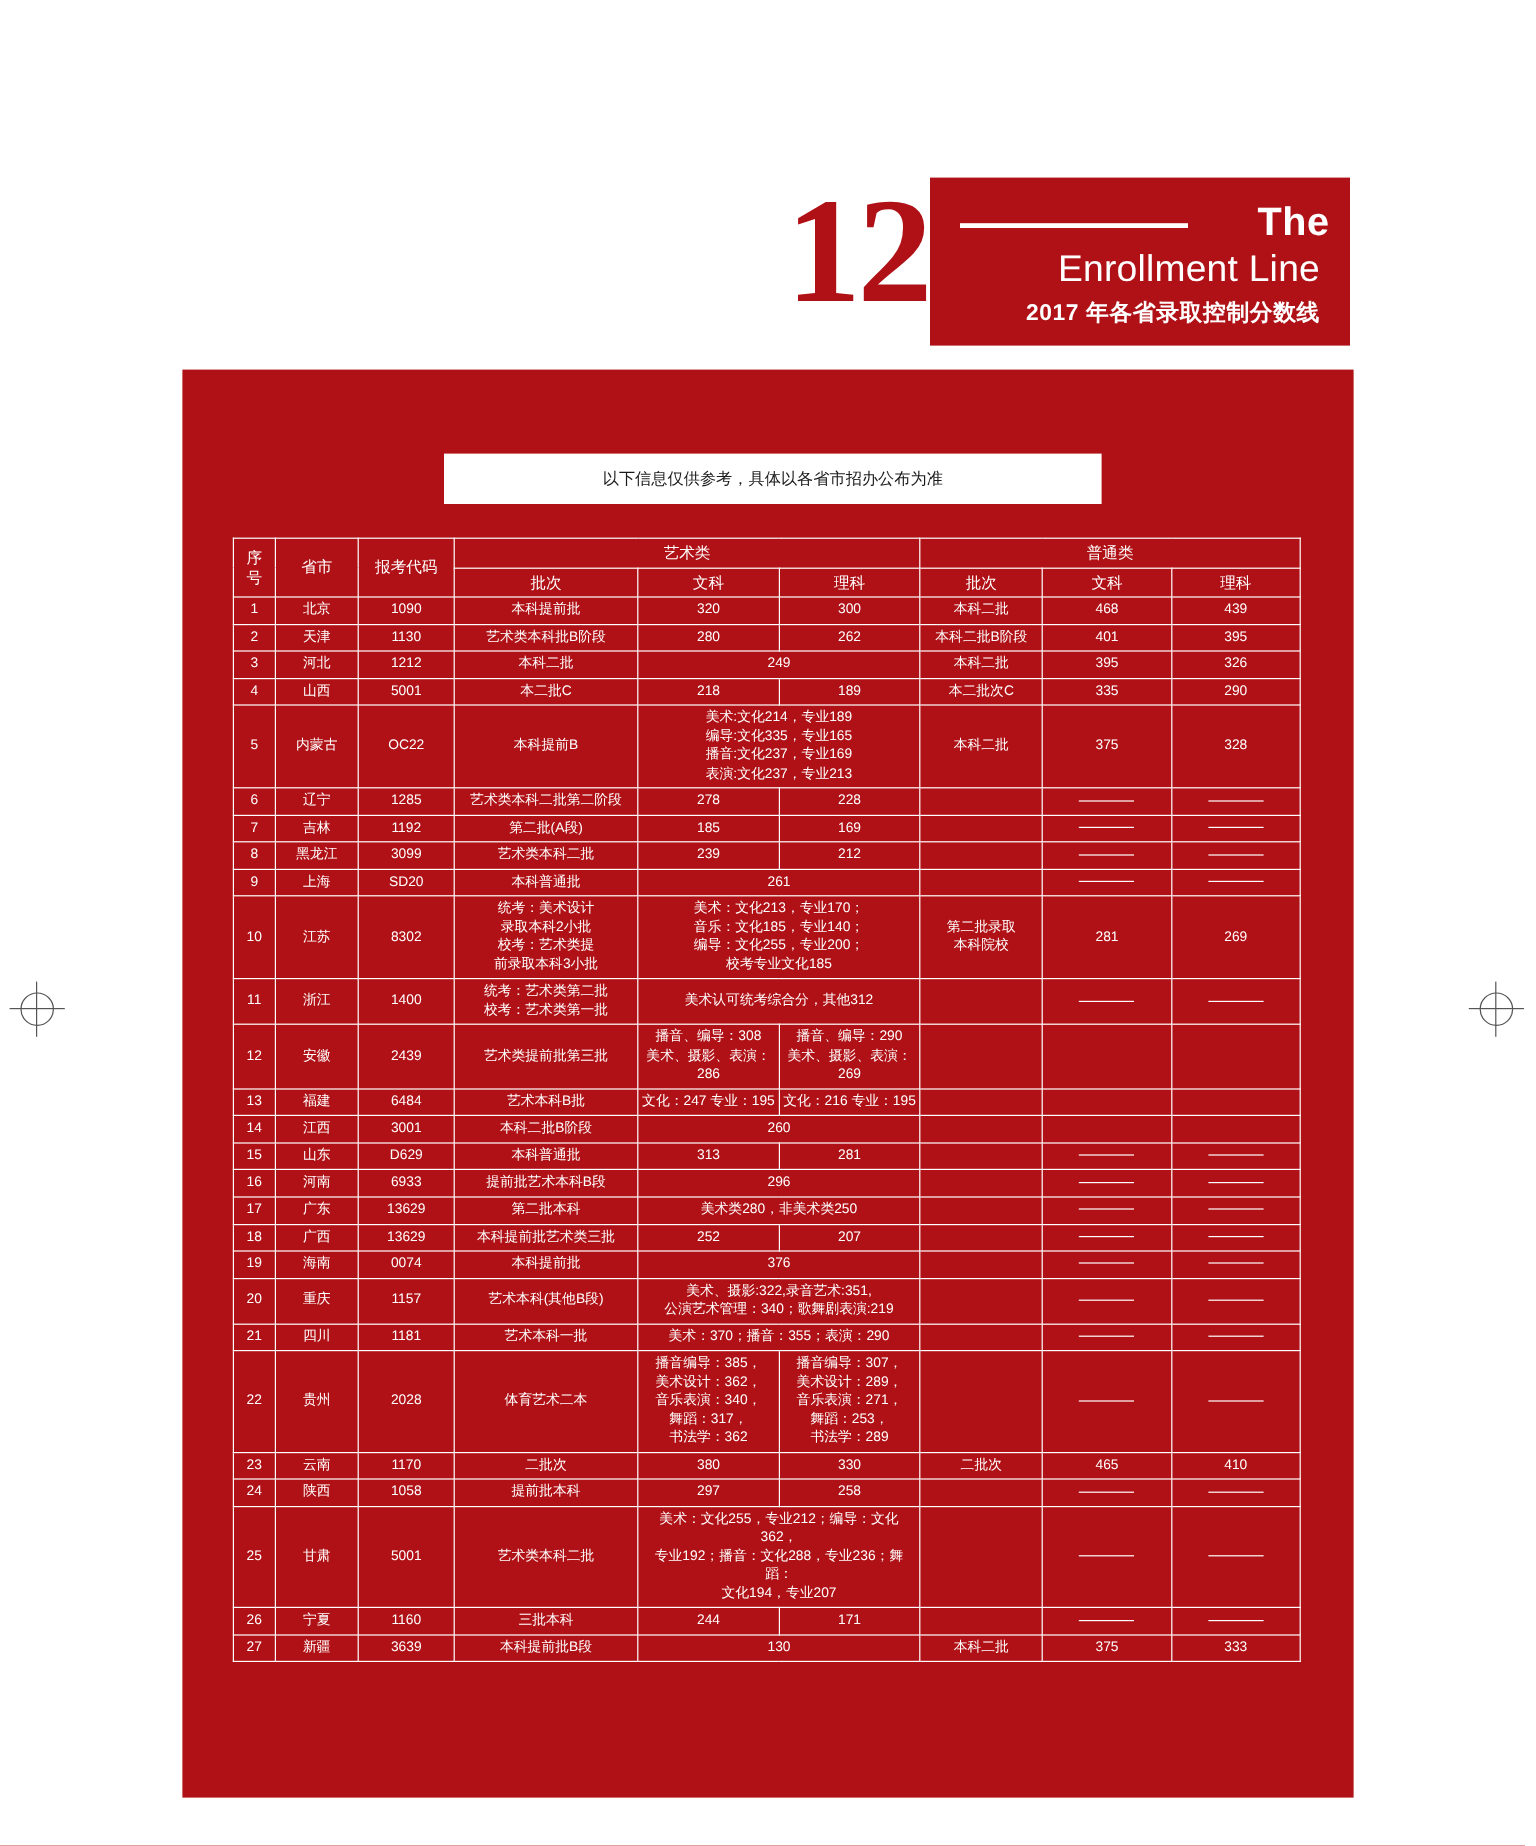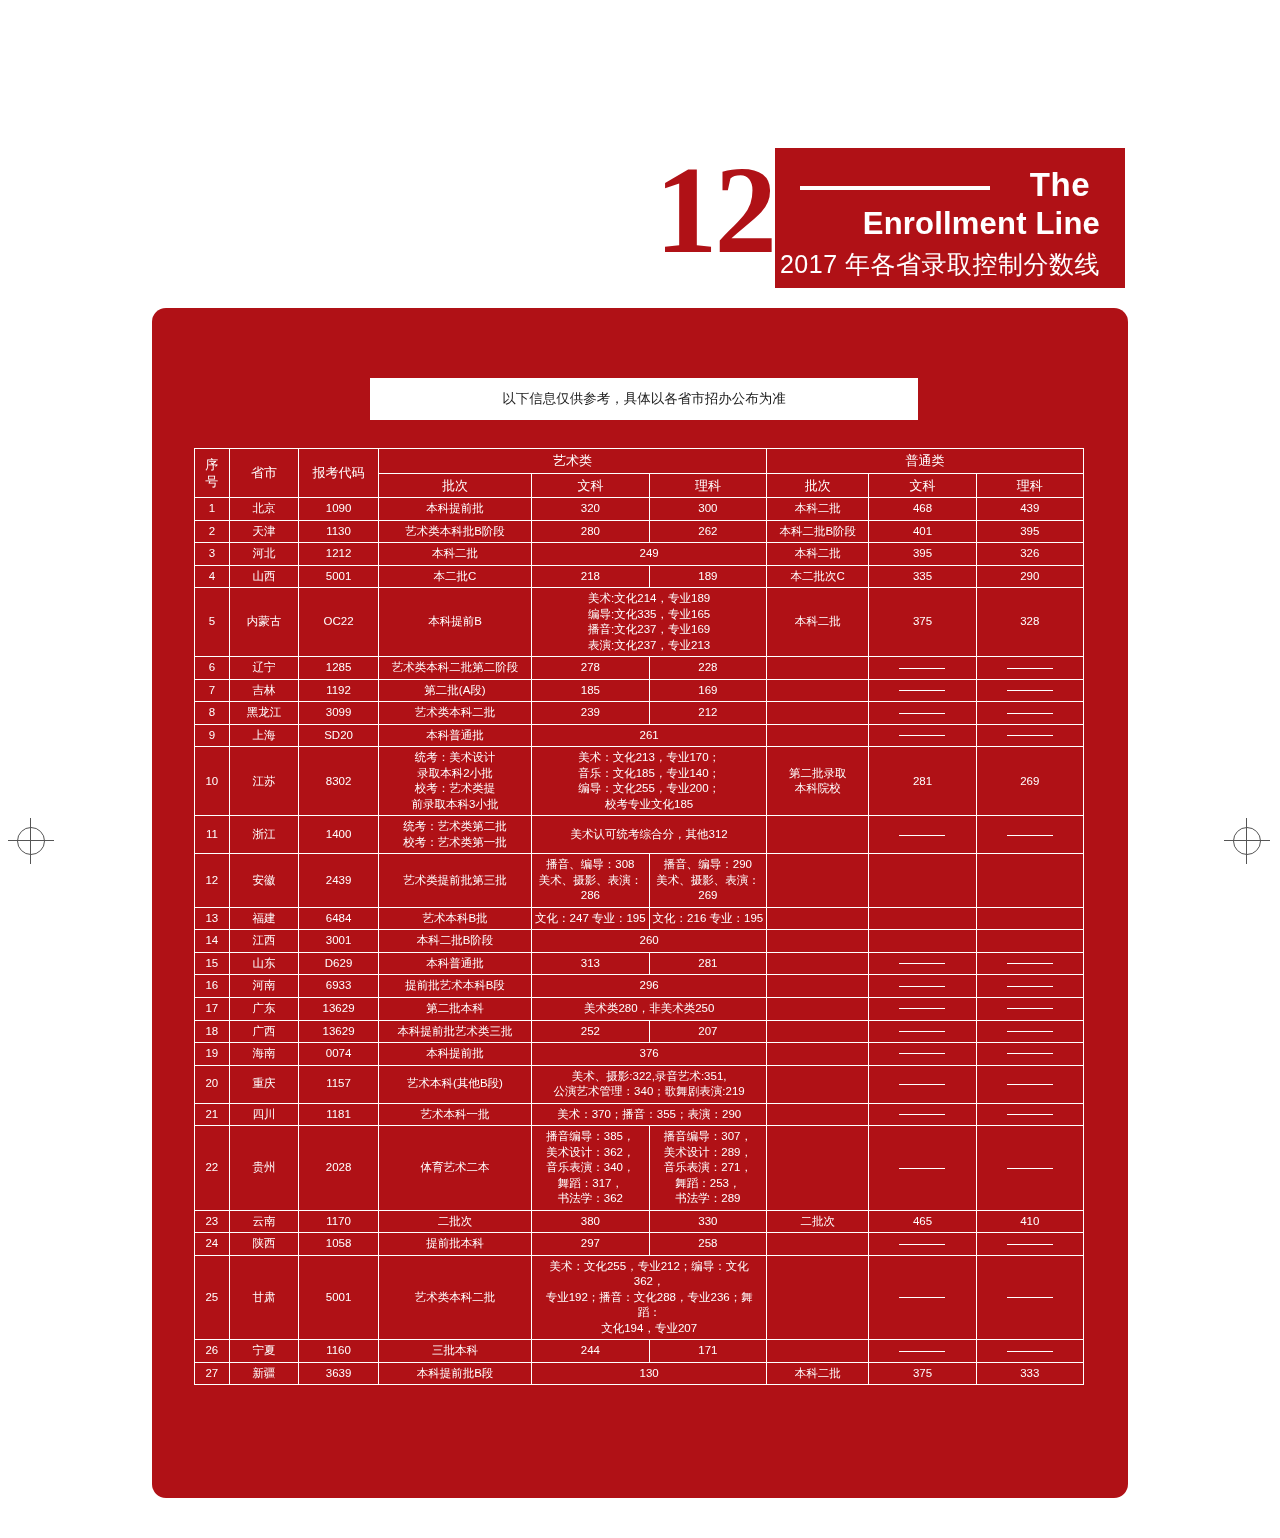--- a/index.html
+++ b/index.html
@@ -21,40 +21,39 @@
     letter-spacing:-3px;
   }
   .header-block{
     position:absolute;left:120px;top:0;width:350px;height:140px;
     background:#b01116;
   }
   .hdr-rule{
     position:absolute;left:145px;top:38px;width:190px;height:4px;background:#ffffff;
   }
   .hdr-the{
-    position:absolute;right:35px;top:18px;
+    position:absolute;right:17px;top:18px;
     color:#ffffff;font-size:33px;font-weight:700;
     font-family:"Liberation Sans","DejaVu Sans",sans-serif;
     letter-spacing:.5px;
   }
   .hdr-enroll{
     position:absolute;right:25px;top:58px;
-    color:#ffffff;font-size:31px;font-weight:700;
+    color:#ffffff;font-size:31px;font-weight:400;
     letter-spacing:.2px;
   }
   .hdr-sub{
     position:absolute;right:25px;top:100px;
-    color:#ffffff;font-size:25px;font-weight:400;
+    color:#ffffff;font-size:19px;font-weight:700;
     letter-spacing:.5px;
   }
   
   .page{
     position:absolute;left:152px;top:308px;width:976px;height:1190px;
     background:#b01116;
-    border-radius:14px;
   }
   .notice{
     position:absolute;left:218px;top:70px;width:548px;height:42px;
     background:#ffffff;
     display:flex;align-items:center;justify-content:center;
     color:#1a1a1a;font-size:13.5px;
   }
   
   table.sheet{
     position:absolute;left:42px;top:140px;width:890px;

